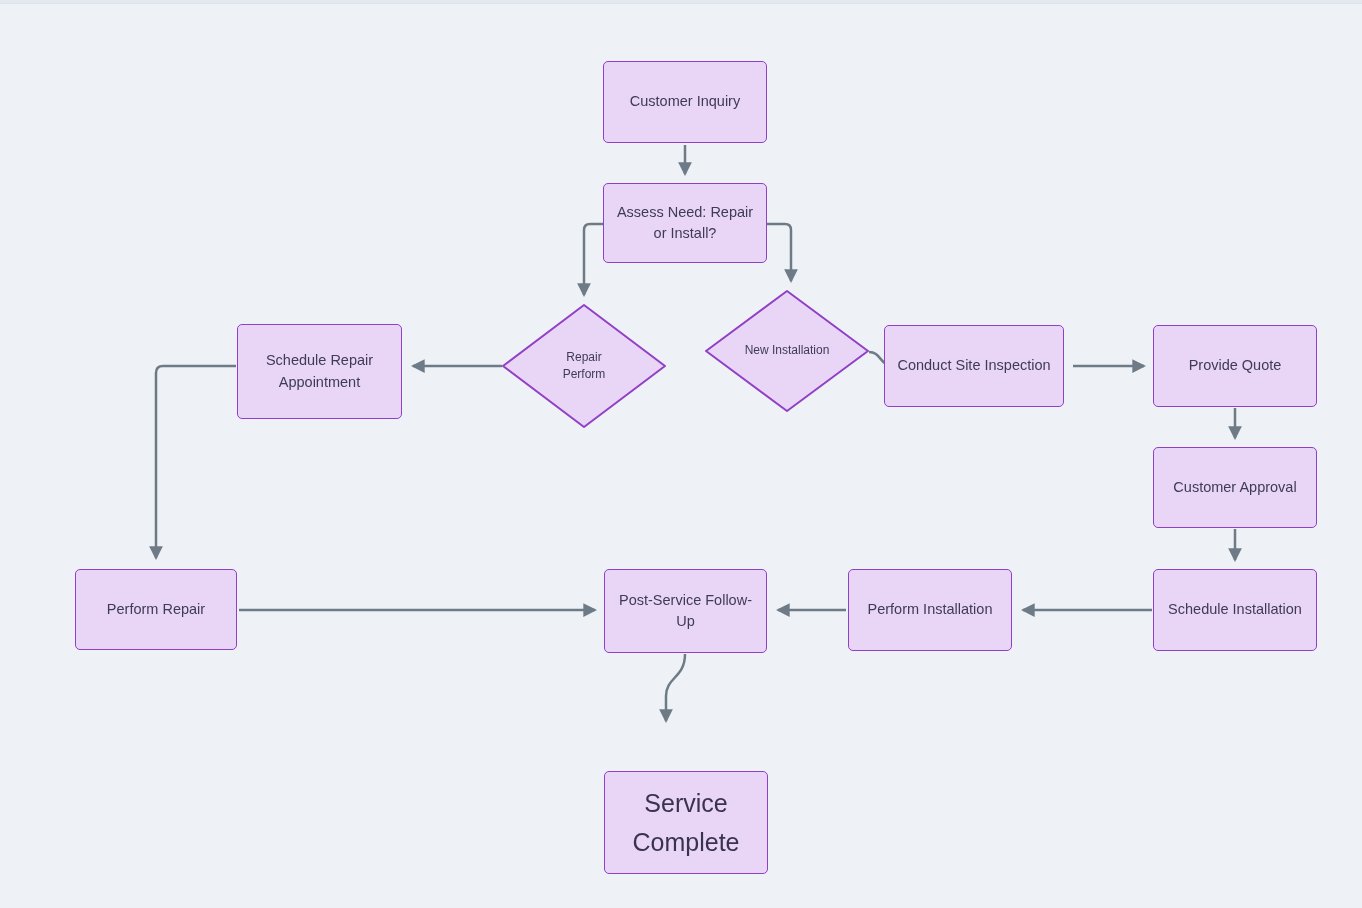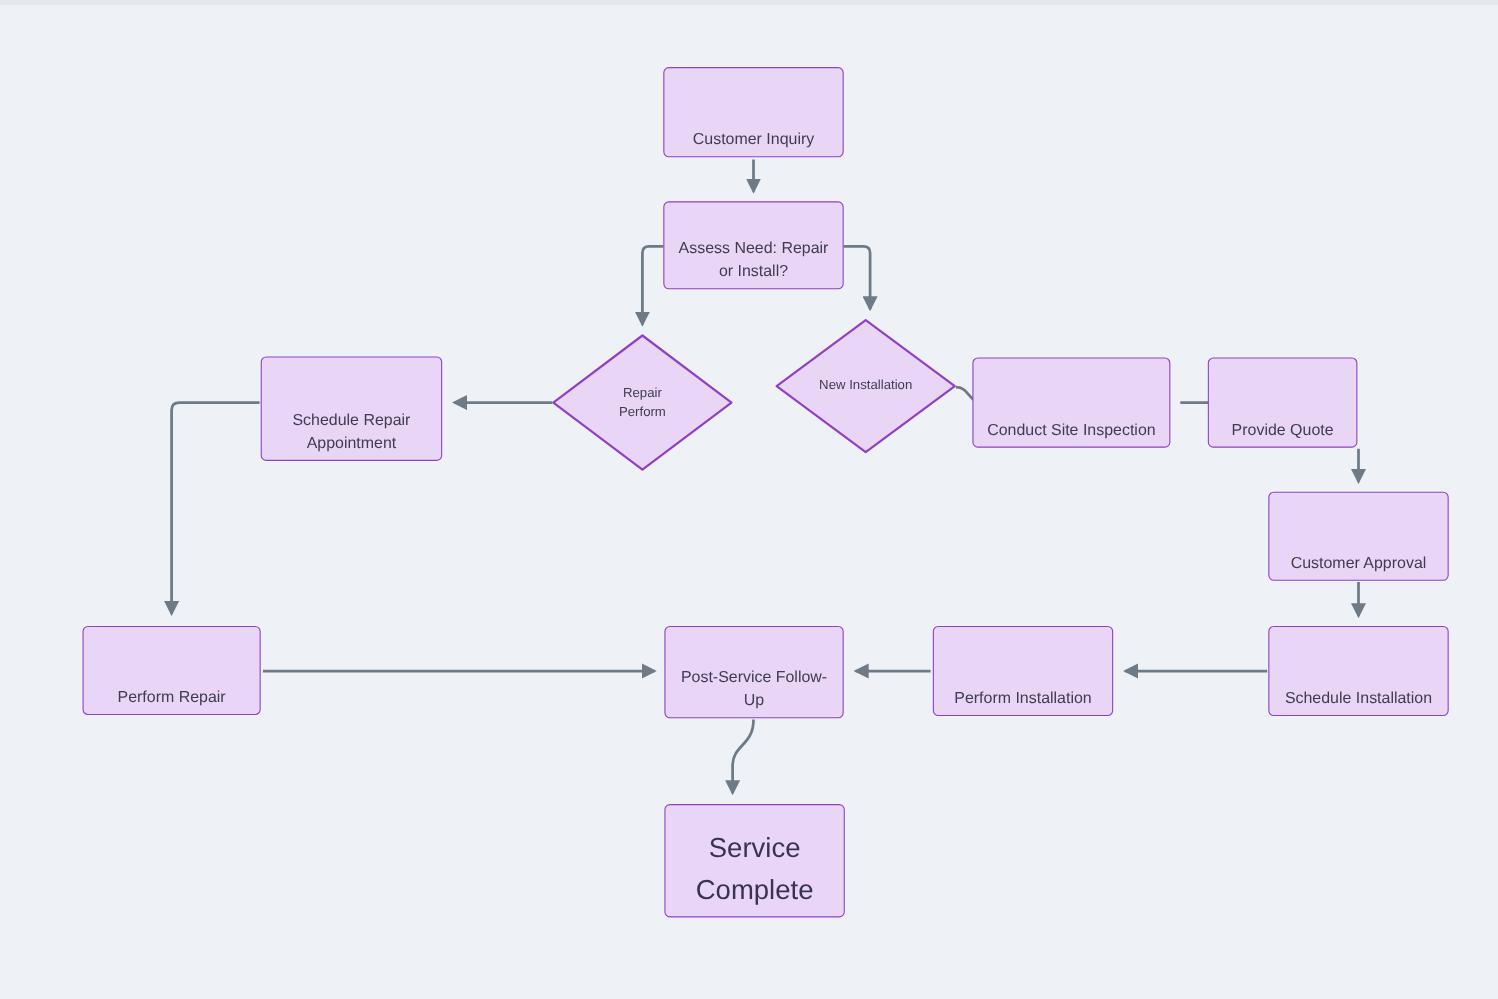--- a/index.html
+++ b/index.html
@@ -39,36 +39,37 @@
   .arrowhead { fill: var(--arrow); }
   .diamond {
     fill: var(--node-fill);
     stroke: var(--node-border);
     stroke-width: 2;
     stroke-linejoin: round;
   }
   .node {
     position: absolute;
     display: flex;
-    align-items: flex-end;
+    align-items: center;
     justify-content: center;
     text-align: center;
     background: var(--node-fill);
     border: 1.6px solid var(--node-border);
     border-radius: 5px;
     color: var(--text);
     font-size: 14.5px;
     line-height: 1.45;
     padding: 4px 7px;
   }
   .node .label { display: block; }
   .node.big {
     font-size: 25px;
     line-height: 1.55;
     color: #39334f;
+    margin-top: 40px;
   }
   .diamond-label {
     position: absolute;
     display: flex;
     align-items: center;
     justify-content: center;
     text-align: center;
     color: var(--text);
     font-size: 12px;
     line-height: 1.45;
@@ -115,21 +116,21 @@
   </div>
 
   <div class="node" style="left:237px;top:324px;width:165px;height:95px">
     <span class="label">Schedule Repair Appointment</span>
   </div>
 
   <div class="node" style="left:884px;top:325px;width:180px;height:82px">
     <span class="label">Conduct Site Inspection</span>
   </div>
 
-  <div class="node" style="left:1098px;top:325px;width:136px;height:82px">
+  <div class="node" style="left:1153px;top:325px;width:164px;height:82px">
     <span class="label">Provide Quote</span>
   </div>
 
   <div class="node" style="left:1153px;top:447px;width:164px;height:81px">
     <span class="label">Customer Approval</span>
   </div>
 
   <div class="node" style="left:1153px;top:569px;width:164px;height:82px">
     <span class="label">Schedule Installation</span>
   </div>

